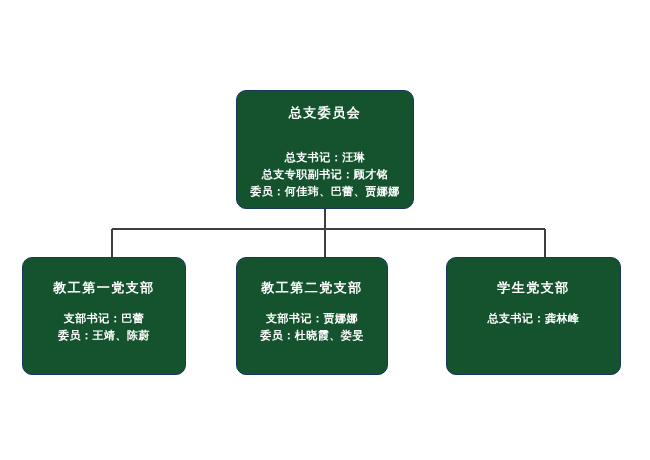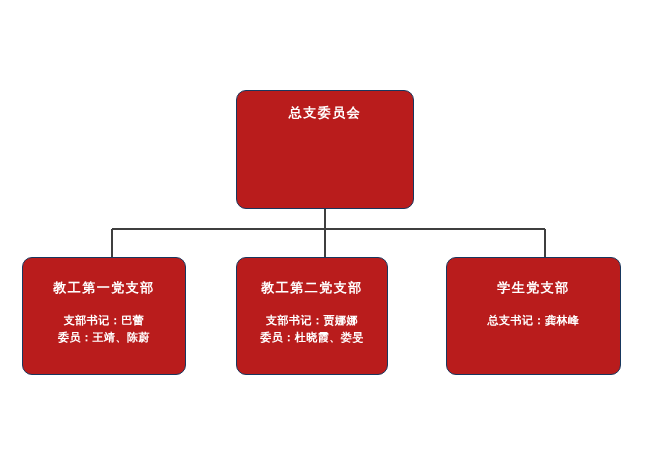--- a/index.html
+++ b/index.html
@@ -21,28 +21,29 @@
   .connector-layer {
     position: absolute;
     left: 0;
     top: 0;
     width: 650px;
     height: 460px;
   }
   .node-box {
     position: absolute;
     box-sizing: border-box;
-    background: #b91c1c;
+    background: #14532d;
     border: 1.5px solid #17375e;
     border-radius: 10px;
     color: #ffffff;
     text-align: center;
     display: flex;
     flex-direction: column;
     align-items: center;
+    gap: 14px;
   }
   .node-title {
     font-size: 13px;
     font-weight: bold;
     letter-spacing: 1.5px;
     line-height: 1.2;
     white-space: nowrap;
   }
   .node-lines {
     display: flex;
@@ -66,21 +67,21 @@
     padding-top: 14px;
   }
   #node-root .node-lines { margin-top: 14px; }
 
   
   .node-child {
     top: 257px;
     height: 118px;
     padding-top: 22px;
   }
-  .node-child .node-lines { margin-top: 16px; }
+  .node-child .node-lines { }
   #node-child-0 { left: 22px;  width: 164px; }
   #node-child-1 { left: 236px; width: 152px; }
   #node-child-2 { left: 446px; width: 175px; text-align: center; }
 </style>
 </head>
 <body>
 
 <div id="chart-canvas">
 
   <svg class="connector-layer" viewBox="0 0 650 460" width="650" height="460" aria-hidden="true">
@@ -88,20 +89,25 @@
       <line x1="325" y1="209" x2="325" y2="229"></line>
       <line x1="112" y1="229" x2="545" y2="229"></line>
       <line x1="112" y1="229" x2="112" y2="257"></line>
       <line x1="325" y1="229" x2="325" y2="257"></line>
       <line x1="545" y1="229" x2="545" y2="257"></line>
     </g>
   </svg>
 
   <div class="node-box" id="node-root">
     <div class="node-title">总支委员会</div>
+    <div class="node-lines">
+      <div class="node-line">总支书记：汪琳</div>
+      <div class="node-line">总支专职副书记：顾才铭</div>
+      <div class="node-line">委员：何佳玮、巴蕾、贾娜娜</div>
+    </div>
   </div>
 
   <div class="node-box node-child" id="node-child-0">
     <div class="node-title">教工第一党支部</div>
     <div class="node-lines">
       <div class="node-line">支部书记：巴蕾</div>
       <div class="node-line">委员：王靖、陈蔚</div>
     </div>
   </div>
 

